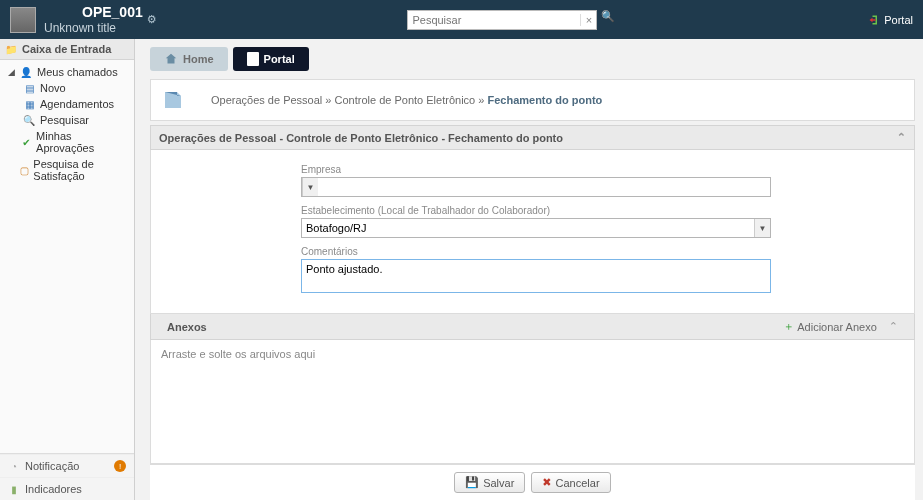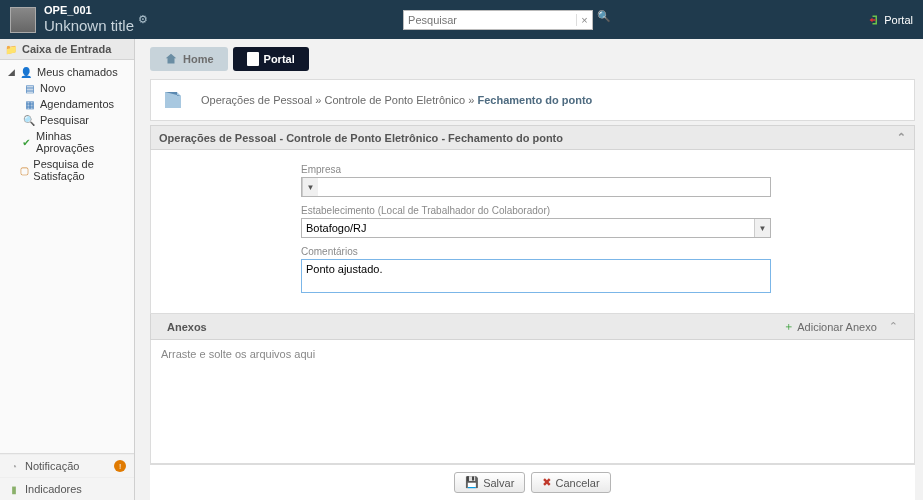--- a/index.html
+++ b/index.html
@@ -1,22 +1,22 @@
 <!DOCTYPE html>
 <html><head>
 <meta charset="utf-8">
 <style>
 * { box-sizing: border-box; margin: 0; padding: 0; font-family: Tahoma, Arial, sans-serif; font-size: 11px; }
 body { background: #fff; overflow: hidden; }
 .topbar { background: #1f3a4d; height: 39px; display: flex; align-items: center; padding: 0 10px; color: #fff; }
 .avatar { width: 26px; height: 26px; border: 1px solid #aaa; background: linear-gradient(#888,#666); margin-right: 8px; }
 .user-block { flex: 0 0 auto; display: flex; align-items: center; }
 .user-text { line-height: 1.2; }
-.user-name { font-weight: bold; font-size: 11px; }
-.user-title { font-size: 15px; color: #c8d4dc; }
+.user-name { font-weight: bold; font-size: 14px; margin-left: 38px; }
+.user-title { font-size: 12px; color: #c8d4dc; }
 .gear-icon { margin-left: 4px; color: #b0c4d0; font-size: 11px; cursor: pointer; }
 .search-wrap { flex: 1; display: flex; justify-content: center; }
 .search-box { display: flex; align-items: center; background: #fff; border: 1px solid #bbb; height: 20px; width: 190px; }
 .search-input { border: none; outline: none; padding: 2px 4px; flex: 1; font-size: 11px; }
 .search-clear { width: 16px; text-align: center; color: #888; cursor: pointer; border-left: 1px solid #ddd; }
 .search-go { width: 18px; height: 18px; text-align: center; color: #555; cursor: pointer; margin-left: 2px; }
 .logout { color: #fff; display: flex; align-items: center; gap: 4px; cursor: pointer; font-size: 11px; }
 .logout svg { width: 12px; height: 12px; }
 .main { display: flex; height: calc(500px - 39px); }
 .sidebar { width: 135px; border-right: 1px solid #cfcfcf; background: #fafafa; display: flex; flex-direction: column; }
@@ -29,21 +29,21 @@
 .icon-sq { width: 12px; height: 12px; display: inline-flex; align-items: center; justify-content: center; font-size: 10px; }
 .side-foot { border-top: 1px solid #ddd; }
 .foot-item { display: flex; align-items: center; justify-content: space-between; padding: 5px 8px; border-top: 1px solid #eee; background: #f4f4f4; color: #555; cursor: pointer; }
 .foot-item .left { display: flex; align-items: center; gap: 5px; }
 .badge { background: #e07a00; color: #fff; border-radius: 50%; width: 12px; height: 12px; font-size: 8px; display: flex; align-items: center; justify-content: center; }
 .content { flex: 1; background: #f2f2f2; padding: 8px 8px 0 15px; display: flex; flex-direction: column; overflow: hidden; }
 .tabs { display: flex; gap: 5px; margin-bottom: 8px; }
 .tab { display: flex; align-items: center; gap: 5px; padding: 5px 14px; border-radius: 3px; color: #fff; cursor: pointer; font-size: 11px; font-weight: bold; }
 .tab.home { background: #c7d3da; color: #6d6d6d; }
 .tab.portal { background: #0f172a; }
-.breadcrumb { background: #fff; border: 1px solid #dcdcdc; padding: 8px 10px; display: flex; align-items: center; gap: 16px; color: #6a6a6a; margin-bottom: 4px; }
+.breadcrumb { background: #fff; border: 1px solid #dcdcdc; padding: 8px 10px; display: flex; align-items: center; gap: 26px; color: #6a6a6a; margin-bottom: 4px; }
 .breadcrumb a { color: #6a6a6a; text-decoration: none; }
 .breadcrumb b { color: #4e6b80; font-weight: bold; }
 .panel-head { background: #eaeaea; border: 1px solid #d4d4d4; padding: 5px 8px; font-weight: bold; color: #555; display: flex; justify-content: space-between; align-items: center; }
 .panel-head .caret { color: #999; cursor: pointer; }
 .panel-body { background: #fff; border: 1px solid #dcdcdc; border-top: none; padding: 14px 0 18px 150px; }
 .field-row { margin-bottom: 8px; width: 470px; }
 .field-label { color: #8a8a8a; font-size: 10px; margin-bottom: 2px; display: block; }
 .select-wrap { display: flex; border: 1px solid #b5b5b5; height: 20px; background: #fff; }
 .select-wrap input { border: none; outline: none; flex: 1; padding: 0 4px; font-size: 11px; }
 .select-wrap .dd { width: 16px; background: #f0f0f0; border-left: 1px solid #ccc; display: flex; align-items: center; justify-content: center; color: #555; cursor: pointer; font-size: 8px; }

